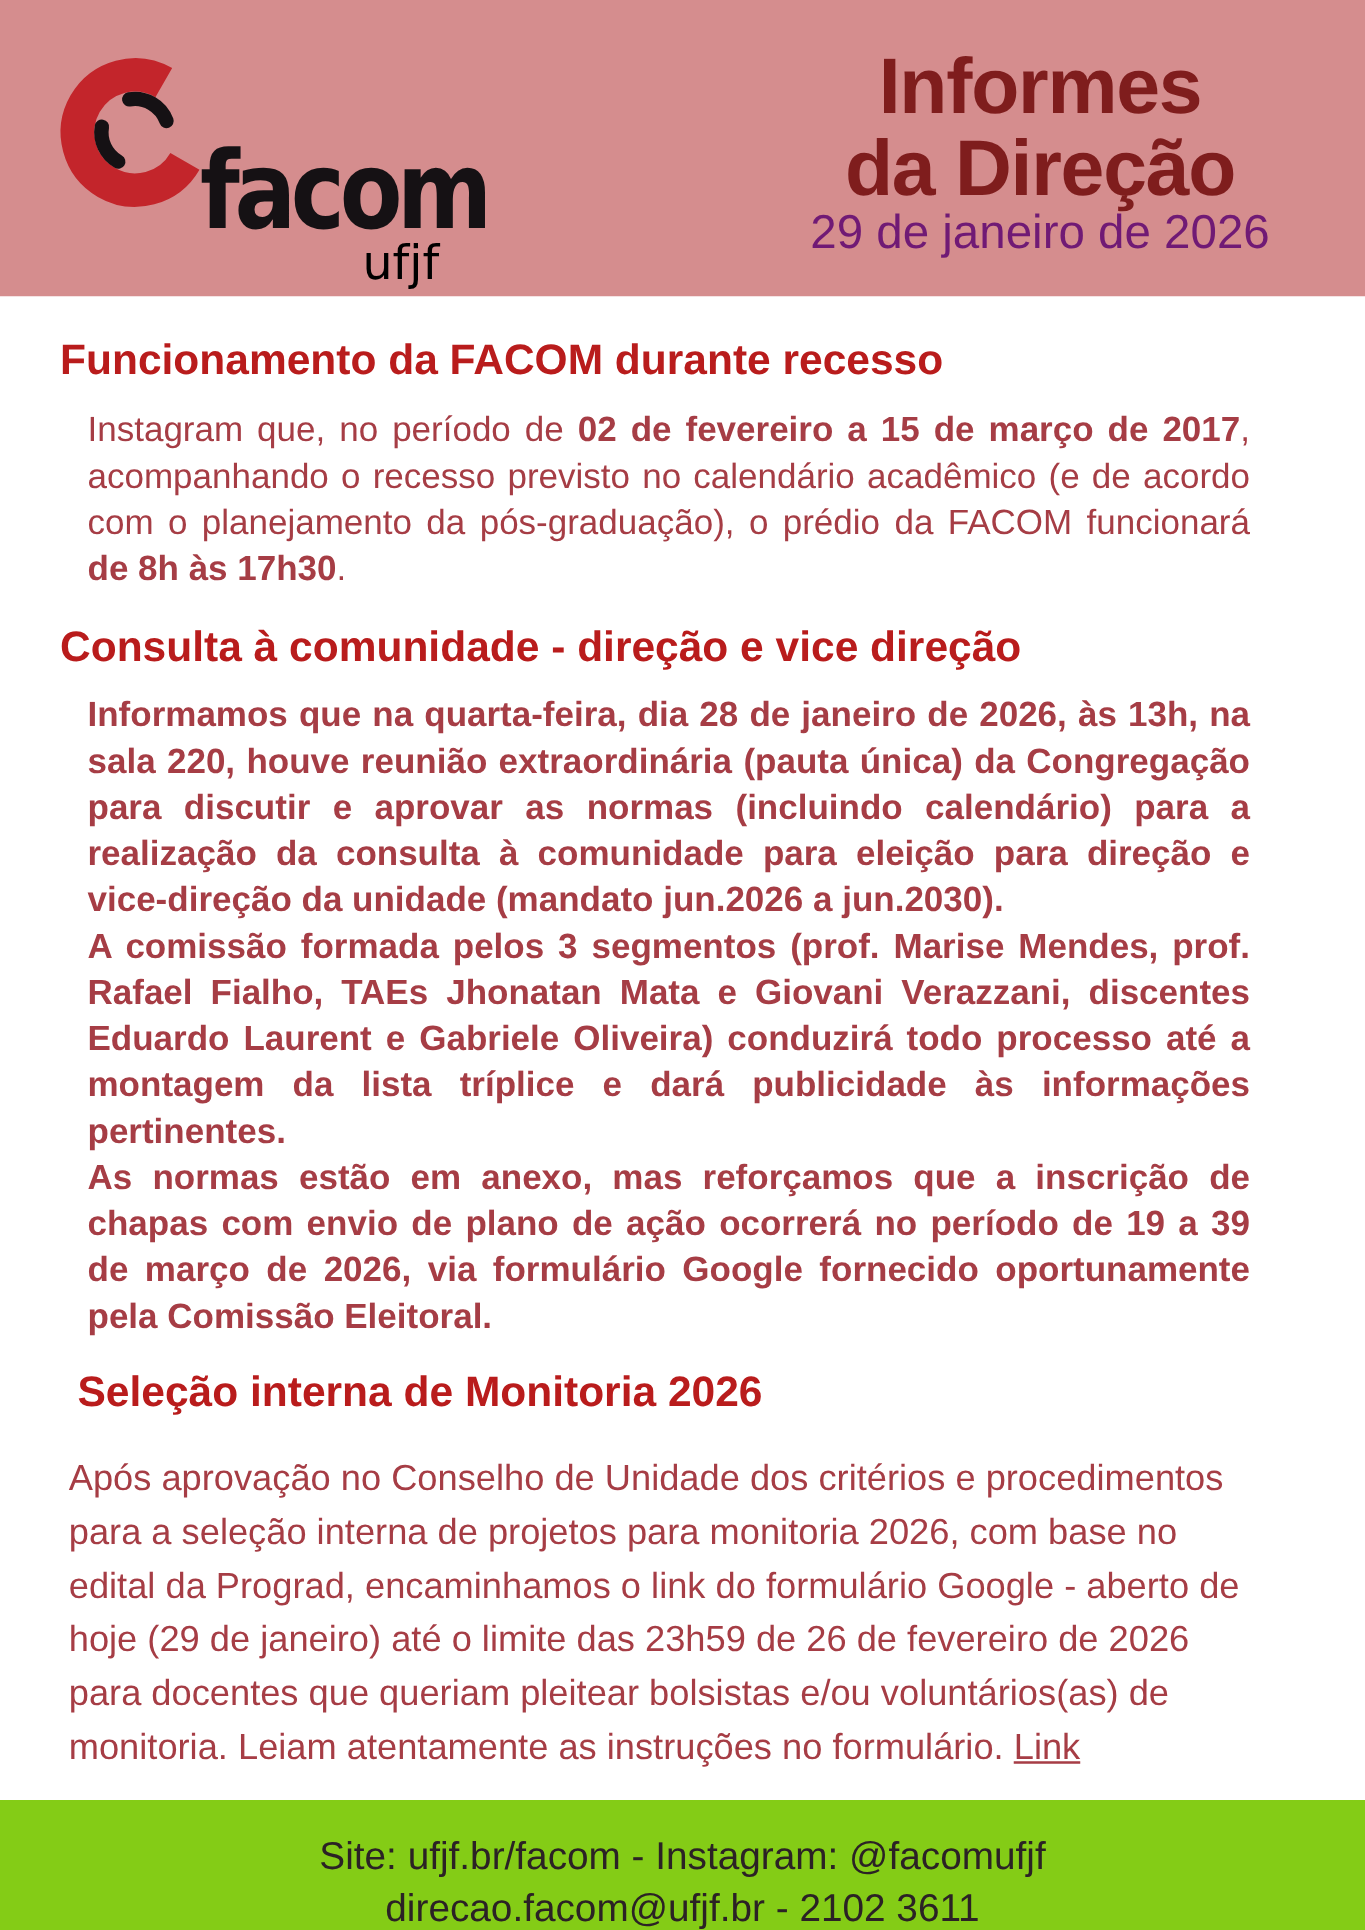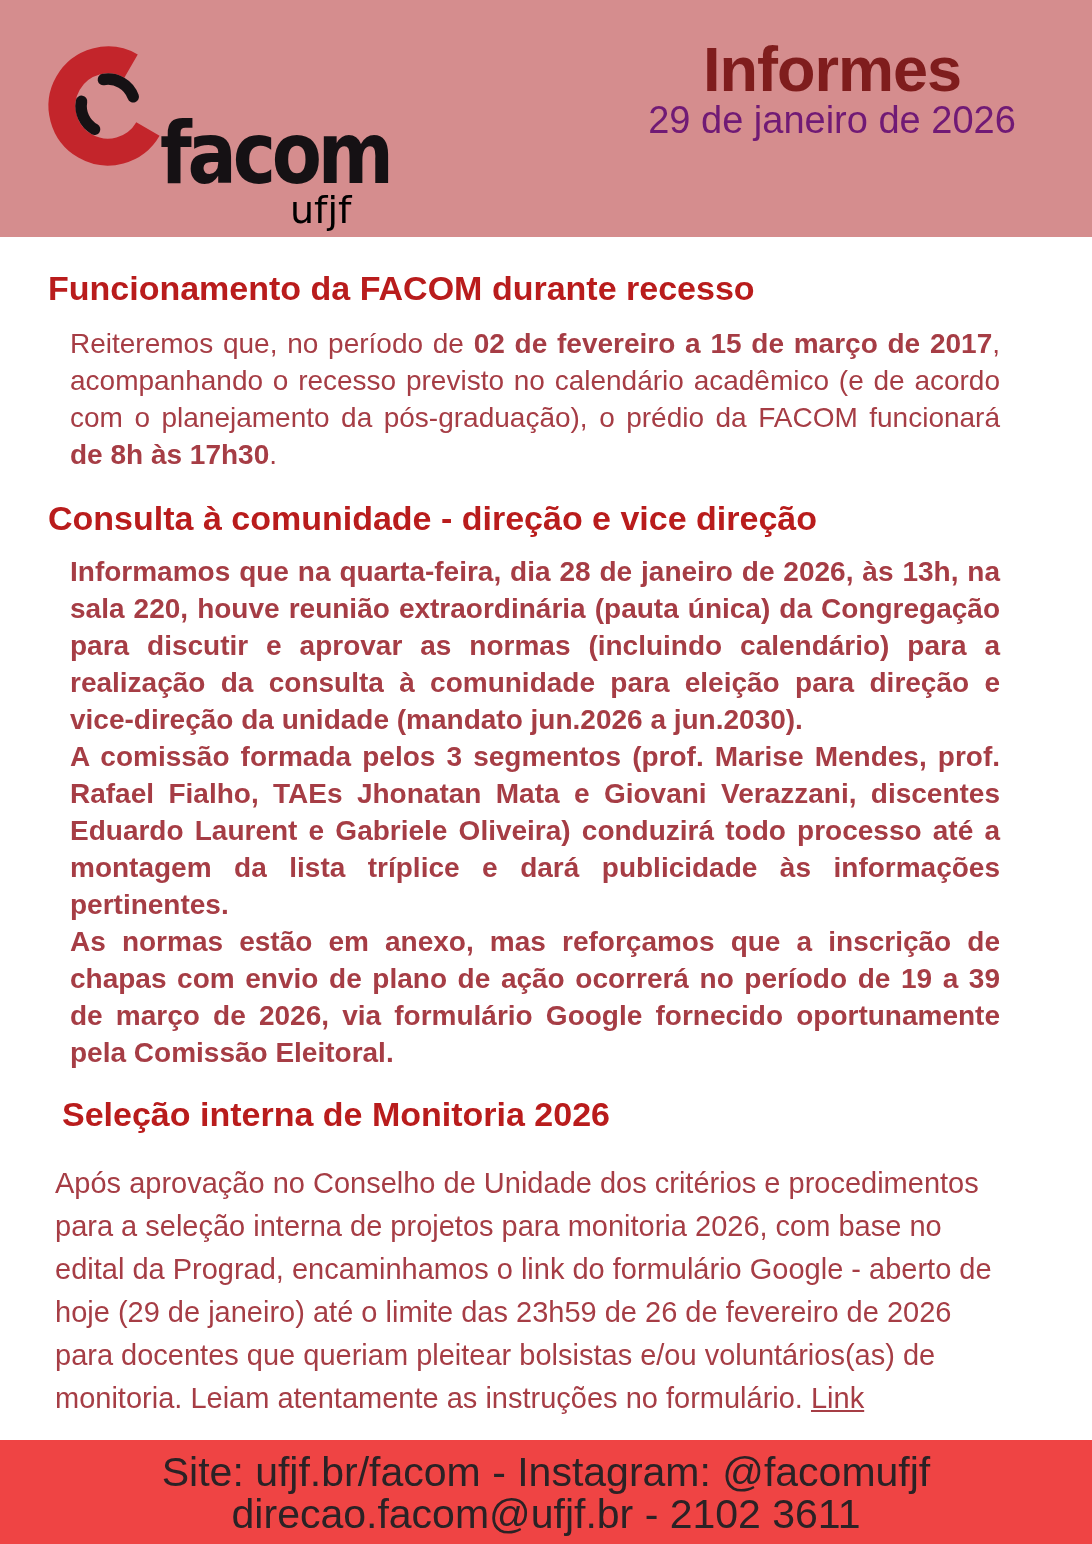--- a/index.html
+++ b/index.html
@@ -67,52 +67,53 @@
   .sec3 p {
     margin:26px 0 0 7px; width:940px;
     text-align:left; line-height:43px; font-size:29px;
   }
   .bold-seg { font-weight:700; }
   .inline-link { color:inherit; text-decoration:underline; cursor:pointer; }
 
   
   .footer {
     flex:none; height:104px; box-sizing:border-box;
-    background:#ef4444; color:#2b2225;
-    text-align:center; font-size:41px; line-height:42px;
-    padding-top:11px;
+    background:#84cc16; color:#2b2225;
+    text-align:center; font-size:31px; line-height:42px;
+    padding-top:24px;
   }
 </style>
 </head>
 <body>
 
 <div class="page">
 
   <header class="banner">
     <svg class="logo-icon" viewBox="0 0 100 100" aria-hidden="true">
       <path d="M 68 18.8 A 36 36 0 1 0 81.2 68" fill="none" stroke="#c3252b" stroke-width="21"></path>
       <path d="M 46.4 29.3 A 21 21 0 0 1 69.7 42.8" fill="none" stroke="#151114" stroke-width="9" stroke-linecap="round"></path>
       <path d="M 29.3 46.4 A 21 21 0 0 0 39.5 68.2" fill="none" stroke="#151114" stroke-width="9" stroke-linecap="round"></path>
     </svg>
     <div class="logo-word">facom</div>
     <div class="logo-sub">ufjf</div>
 
     <div class="title-block">
       <h1>
         <span>Informes</span>
+        <span>da Direção</span>
       </h1>
       <div class="issue-date">29 de janeiro de 2026</div>
     </div>
   </header>
 
   <main>
 
     <section class="sec1">
       <h2>Funcionamento da FACOM durante recesso</h2>
-      <p class="body-copy"><span>Reiteremos que, no período de </span><span class="bold-seg">02 de fevereiro a 15 de março de 2017</span><span>, acompanhando o recesso previsto no calendário acadêmico (e de acordo com o planejamento da pós-graduação), o prédio da FACOM funcionará </span><span class="bold-seg">de 8h às 17h30</span><span>.</span></p>
+      <p class="body-copy"><span>Instagram que, no período de </span><span class="bold-seg">02 de fevereiro a 15 de março de 2017</span><span>, acompanhando o recesso previsto no calendário acadêmico (e de acordo com o planejamento da pós-graduação), o prédio da FACOM funcionará </span><span class="bold-seg">de 8h às 17h30</span><span>.</span></p>
     </section>
 
     <section class="sec2">
       <h2>Consulta à comunidade - direção e vice direção</h2>
       <div class="paras body-copy">
         <p>Informamos que na quarta-feira, dia 28 de janeiro de 2026, às 13h, na sala 220, houve reunião extraordinária (pauta única) da Congregação para discutir e aprovar as normas (incluindo calendário) para a realização da consulta à comunidade para eleição para direção e vice-direção da unidade (mandato jun.2026 a jun.2030).</p>
         <p>A comissão formada pelos 3 segmentos (prof. Marise Mendes, prof. Rafael Fialho, TAEs Jhonatan Mata e Giovani Verazzani, discentes Eduardo Laurent e Gabriele Oliveira) conduzirá todo processo até a montagem da lista tríplice e dará publicidade às informações pertinentes.</p>
         <p>As normas estão em anexo, mas reforçamos que a inscrição de chapas com envio de plano de ação ocorrerá no período de 19 a 39 de março de 2026, via formulário Google fornecido oportunamente pela Comissão Eleitoral.</p>
       </div>
     </section>

